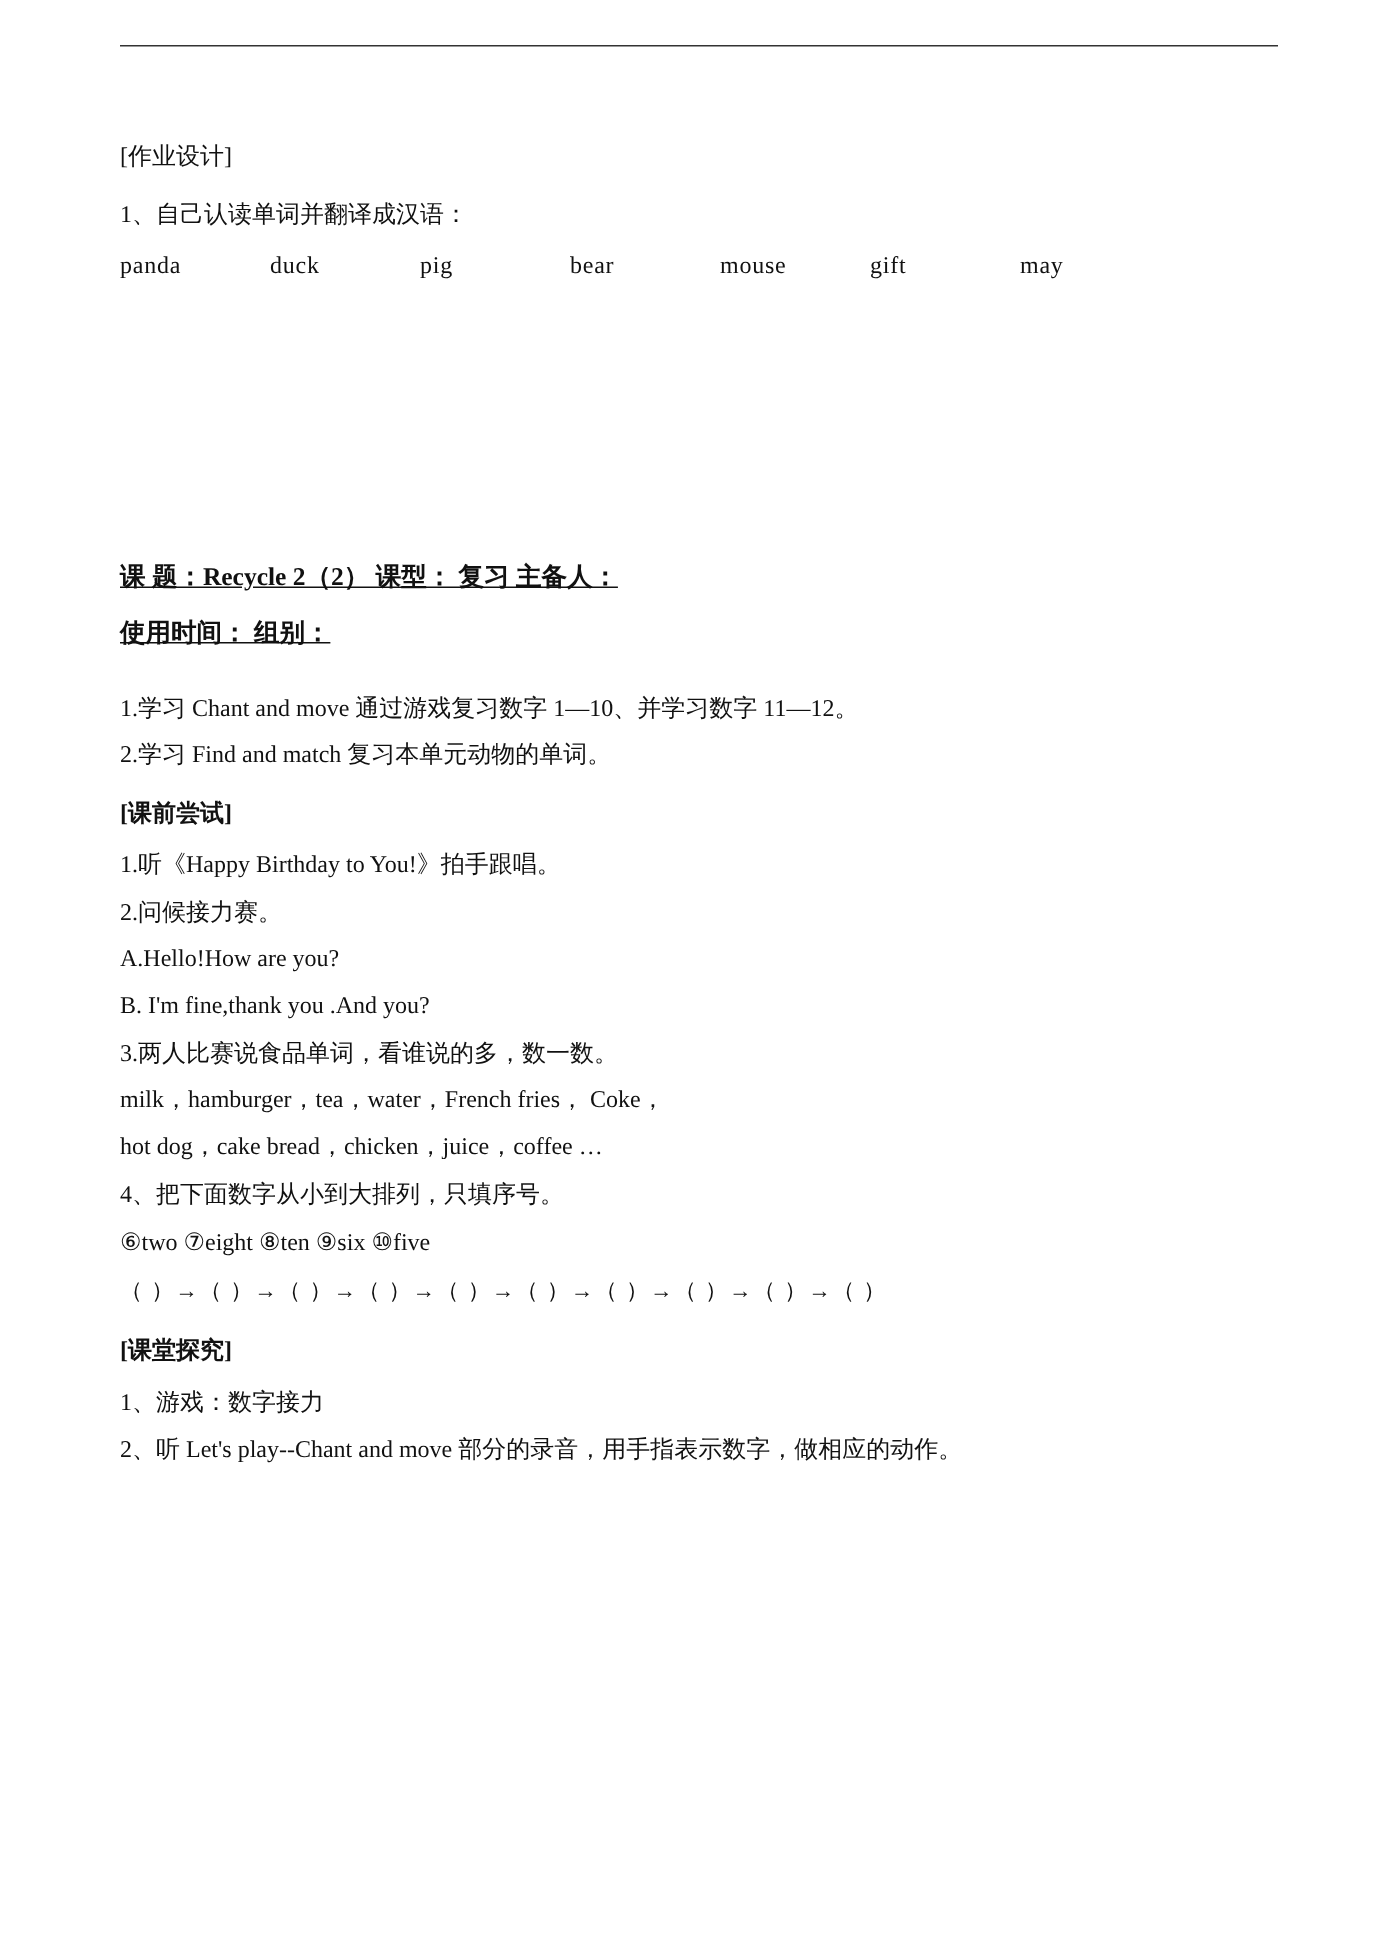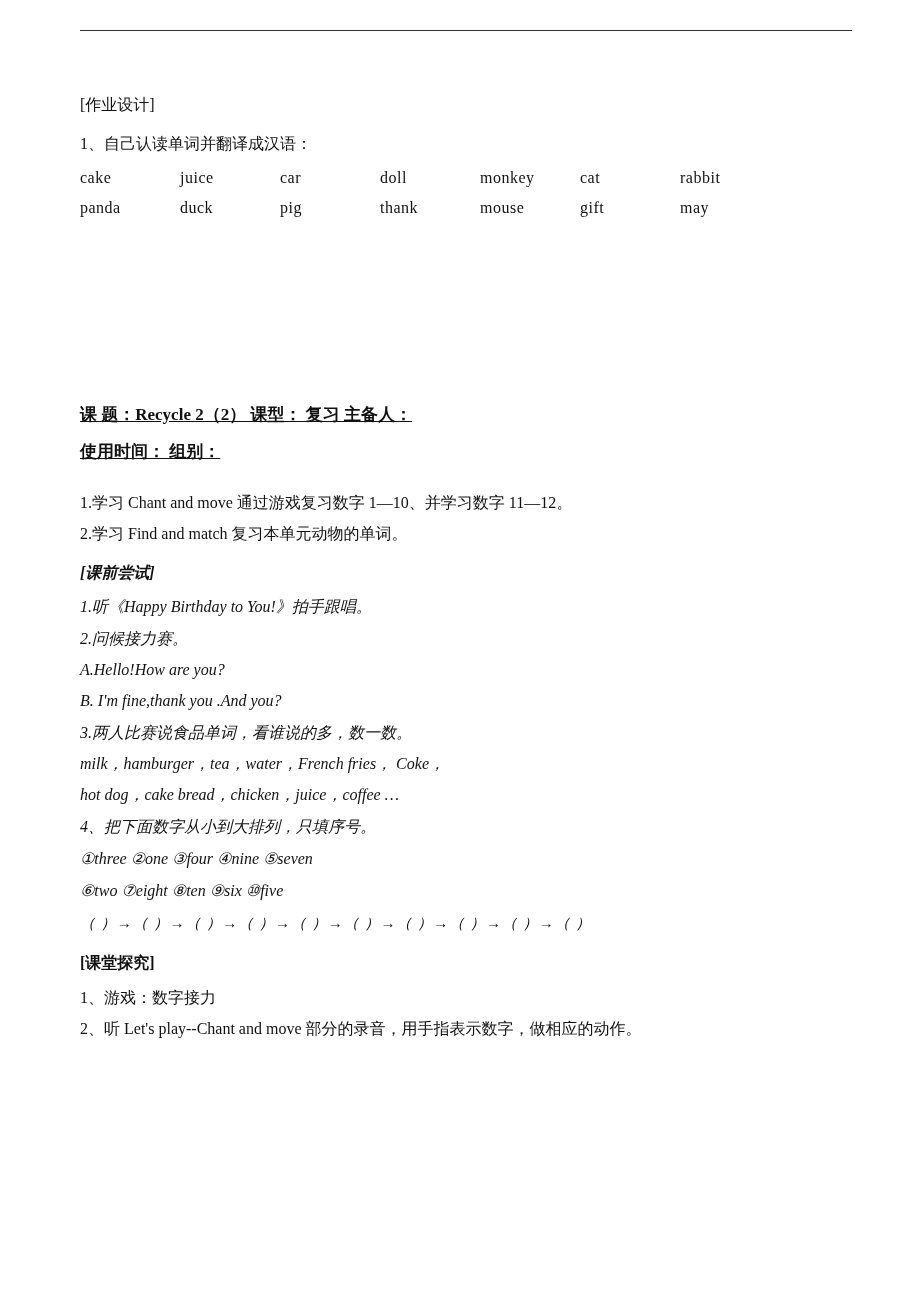--- a/index.html
+++ b/index.html
@@ -98,33 +98,24 @@
 </head>
 <body>
 
 <div class="page">
   <div class="top-line"></div>
 
   <div class="section-homework">
     <div class="label task-line">[作业设计]</div>
     <div class="task-line">1、自己认读单词并翻译成汉语：</div>
     <div class="word-row">
-      <span class="word-item">cake</span>
-      <span class="word-item">juice</span>
-      <span class="word-item">car</span>
-      <span class="word-item">doll</span>
-      <span class="word-item">monkey</span>
-      <span class="word-item">cat</span>
-      <span class="word-item">rabbit</span>
-    </div>
-    <div class="word-row">
       <span class="word-item">panda</span>
       <span class="word-item">duck</span>
       <span class="word-item">pig</span>
-      <span class="word-item">thank</span>
+      <span class="word-item">bear</span>
       <span class="word-item">mouse</span>
       <span class="word-item">gift</span>
       <span class="word-item">may</span>
     </div>
   </div>
 
   <div style="height:100px;"></div>
 
   <div class="divider-section">
     <div class="course-info">
@@ -133,31 +124,30 @@
     <div class="usage-row">
       <span>使用时间：                      组别：</span>
     </div>
   </div>
 
   <div>
     <div class="content-line">1.学习 Chant  and  move 通过游戏复习数字 1—10、并学习数字 11—12。</div>
     <div class="content-line">2.学习 Find   and  match 复习本单元动物的单词。</div>
   </div>
 
-  <div style="margin-top:6px;font-style:italic;">
+  <div style="margin-top:6px;">
     <div class="section-title">[课前尝试]</div>
     <div class="content-line">1.听《Happy  Birthday  to  You!》拍手跟唱。</div>
     <div class="content-line">2.问候接力赛。</div>
     <div class="content-line">A.Hello!How are you?</div>
     <div class="content-line">B. I'm fine,thank you .And you?</div>
     <div class="content-line">3.两人比赛说食品单词，看谁说的多，数一数。</div>
     <div class="content-line">milk，hamburger，tea，water，French fries，  Coke，</div>
     <div class="content-line">hot dog，cake   bread，chicken，juice，coffee …</div>
     <div class="content-line">4、把下面数字从小到大排列，只填序号。</div>
-    <div class="content-line numbered-row">①three    ②one     ③four     ④nine    ⑤seven</div>
     <div class="content-line numbered-row">⑥two       ⑦eight    ⑧ten    ⑨six      ⑩five</div>
     <div class="content-line arrow-row">（    ）→（  ）→（   ）→（   ）→（    ）→（    ）→（    ）→（    ）→（    ）→（    ）</div>
   </div>
 
   <div style="margin-top:6px;">
     <div class="section-title">[课堂探究]</div>
     <div class="content-line">1、游戏：数字接力</div>
     <div class="content-line">2、听 Let's play--Chant and move 部分的录音，用手指表示数字，做相应的动作。</div>
   </div>
 </div>

